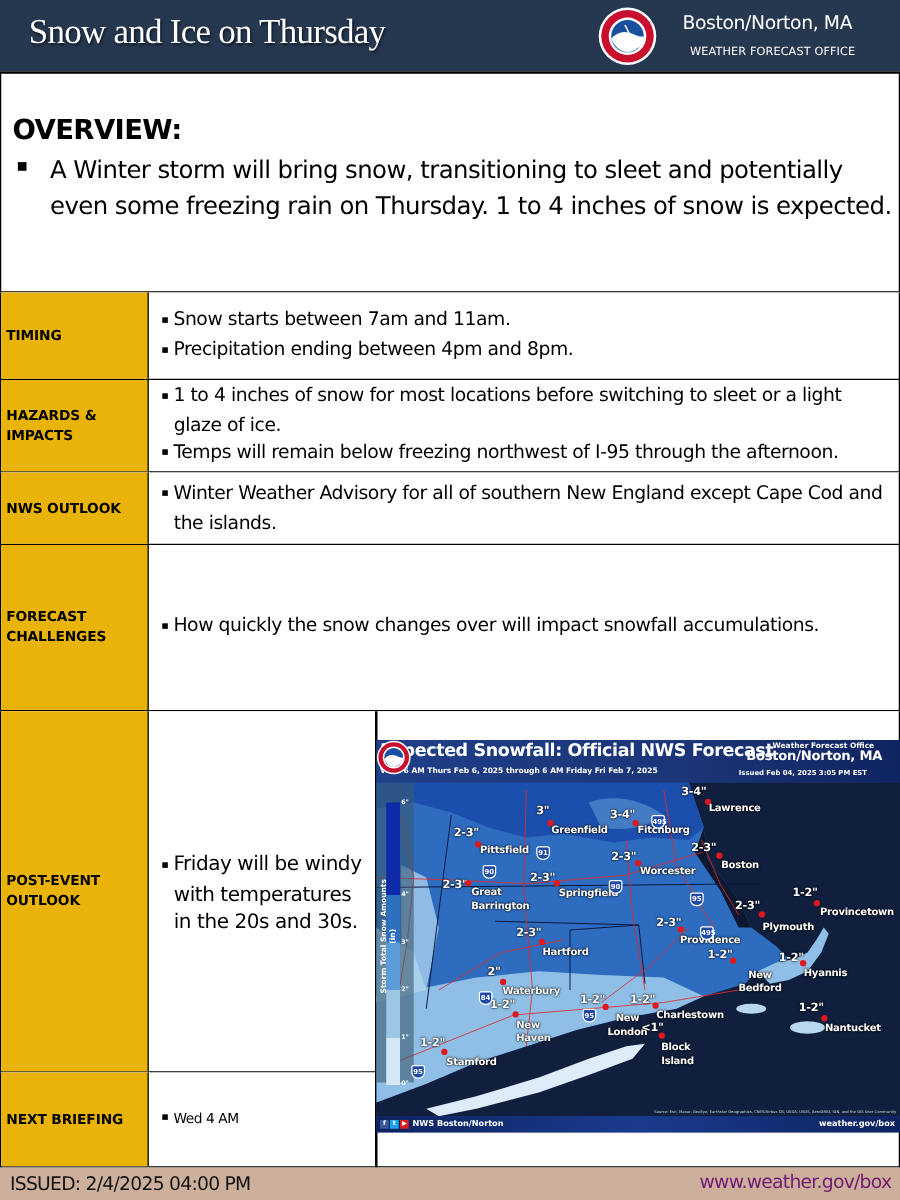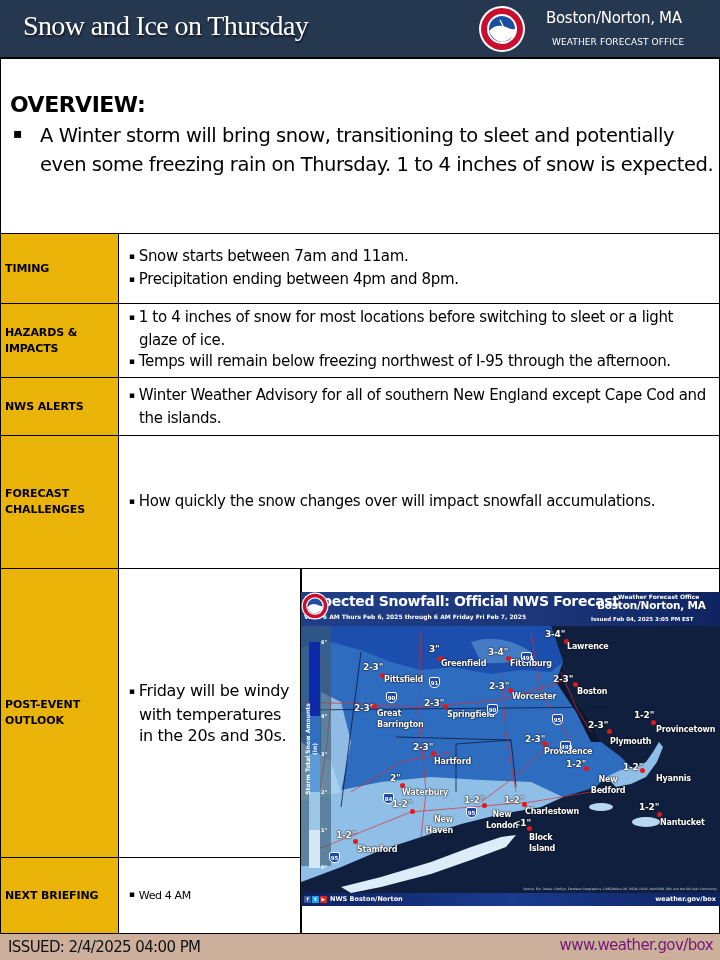--- a/index.html
+++ b/index.html
@@ -149,21 +149,21 @@
 
 <div class="row row-hazards">
   <div class="label">HAZARDS &amp; IMPACTS</div>
   <div class="content">
     <div class="bullet-line">1 to 4 inches of snow for most locations before switching to sleet or a light glaze of ice.</div>
     <div class="bullet-line">Temps will remain below freezing northwest of I-95 through the afternoon.</div>
   </div>
 </div>
 
 <div class="row row-alerts">
-  <div class="label">NWS ALERTS</div>
+  <div class="label">NWS OUTLOOK</div>
   <div class="content">
     <div class="bullet-line">Winter Weather Advisory for all of southern New England except Cape Cod and the islands.</div>
   </div>
 </div>
 
 <div class="row row-challenges">
   <div class="label">FORECAST CHALLENGES</div>
   <div class="content">
     <div class="bullet-line">How quickly the snow changes over will impact snowfall accumulations.</div>
   </div>
@@ -309,41 +309,41 @@
   <div class="map-label map-amount" style="left:333px;top:118px;">1-2"</div>
   <div class="city-dot" style="left:350px;top:128px;"></div>
   <div class="map-label" style="left:355px;top:133px;">Provincetown</div>
 
   <div class="map-label map-amount" style="left:89px;top:181px;">2"</div>
   <div class="city-dot" style="left:99px;top:191px;"></div>
   <div class="map-label" style="left:101px;top:196px;">Waterbury</div>
 
   <div class="map-label map-amount" style="left:91px;top:207px;">1-2"</div>
   <div class="city-dot" style="left:109px;top:217px;"></div>
-  <div class="map-label" style="left:112px;top:222px;width:40px;white-space:normal;line-height:11px;text-align:right;">New Haven</div>
+  <div class="map-label" style="left:112px;top:222px;width:40px;white-space:normal;line-height:11px;text-align:left;">New Haven</div>
 
   <div class="map-label map-amount" style="left:163px;top:203px;">1-2"</div>
   <div class="city-dot" style="left:181px;top:211px;"></div>
   <div class="map-label" style="left:184px;top:217px;width:34px;white-space:normal;line-height:11px;text-align:center;">New London</div>
 
   <div class="map-label map-amount" style="left:203px;top:203px;">1-2"</div>
   <div class="city-dot" style="left:221px;top:210px;"></div>
   <div class="map-label" style="left:224px;top:215px;">Charlestown</div>
 
   <div class="map-label map-amount" style="left:212px;top:226px;">&lt;1"</div>
   <div class="city-dot" style="left:226px;top:234px;"></div>
   <div class="map-label" style="left:228px;top:240px;width:40px;white-space:normal;line-height:11px;">Block Island</div>
 
   <div class="map-label map-amount" style="left:265px;top:167px;">1-2"</div>
   <div class="city-dot" style="left:283px;top:174px;"></div>
   <div class="map-label" style="left:287px;top:182px;width:40px;white-space:normal;line-height:11px;text-align:center;">New Bedford</div>
 
   <div class="map-label map-amount" style="left:322px;top:170px;">1-2"</div>
   <div class="city-dot" style="left:339px;top:176px;"></div>
-  <div class="map-label" style="left:342px;top:182px;margin-left:13px;">Hyannis</div>
+  <div class="map-label" style="left:342px;top:182px;">Hyannis</div>
 
   <div class="map-label map-amount" style="left:338px;top:210px;">1-2"</div>
   <div class="city-dot" style="left:356px;top:220px;"></div>
   <div class="map-label" style="left:359px;top:226px;">Nantucket</div>
 
   <div class="map-label map-amount" style="left:35px;top:238px;">1-2"</div>
   <div class="city-dot" style="left:52px;top:247px;"></div>
   <div class="map-label" style="left:56px;top:253px;">Stamford</div>
 
   <div class="shield" style="left:128px;top:85px;">91</div>

